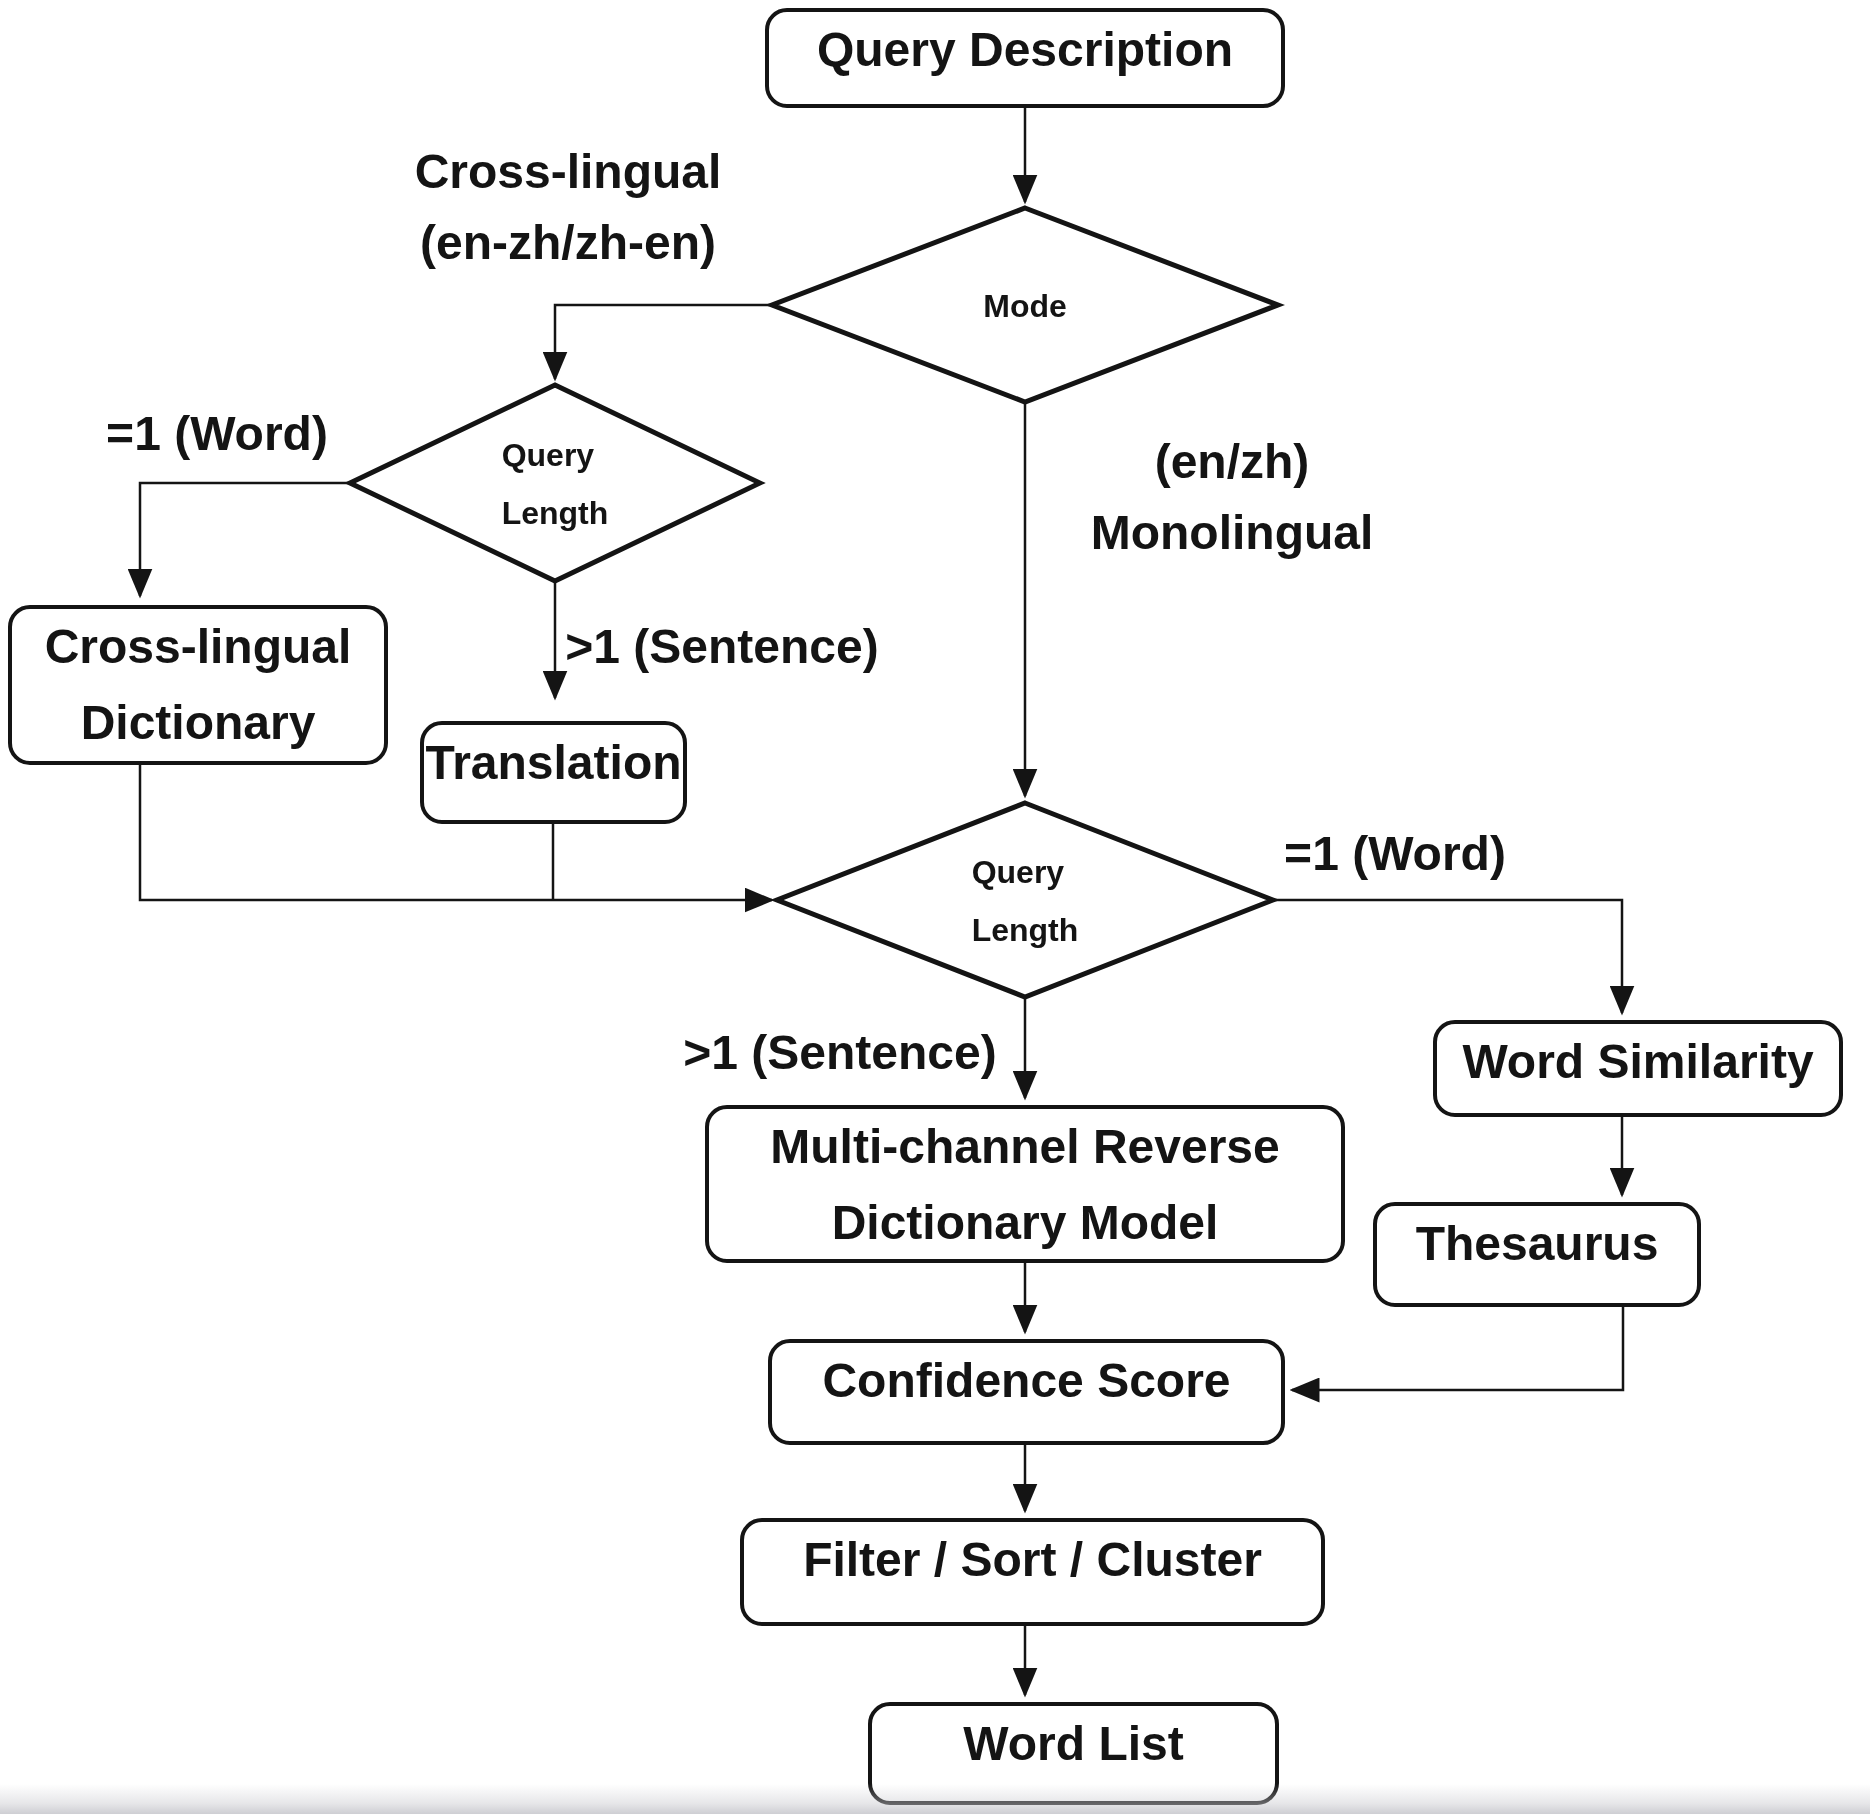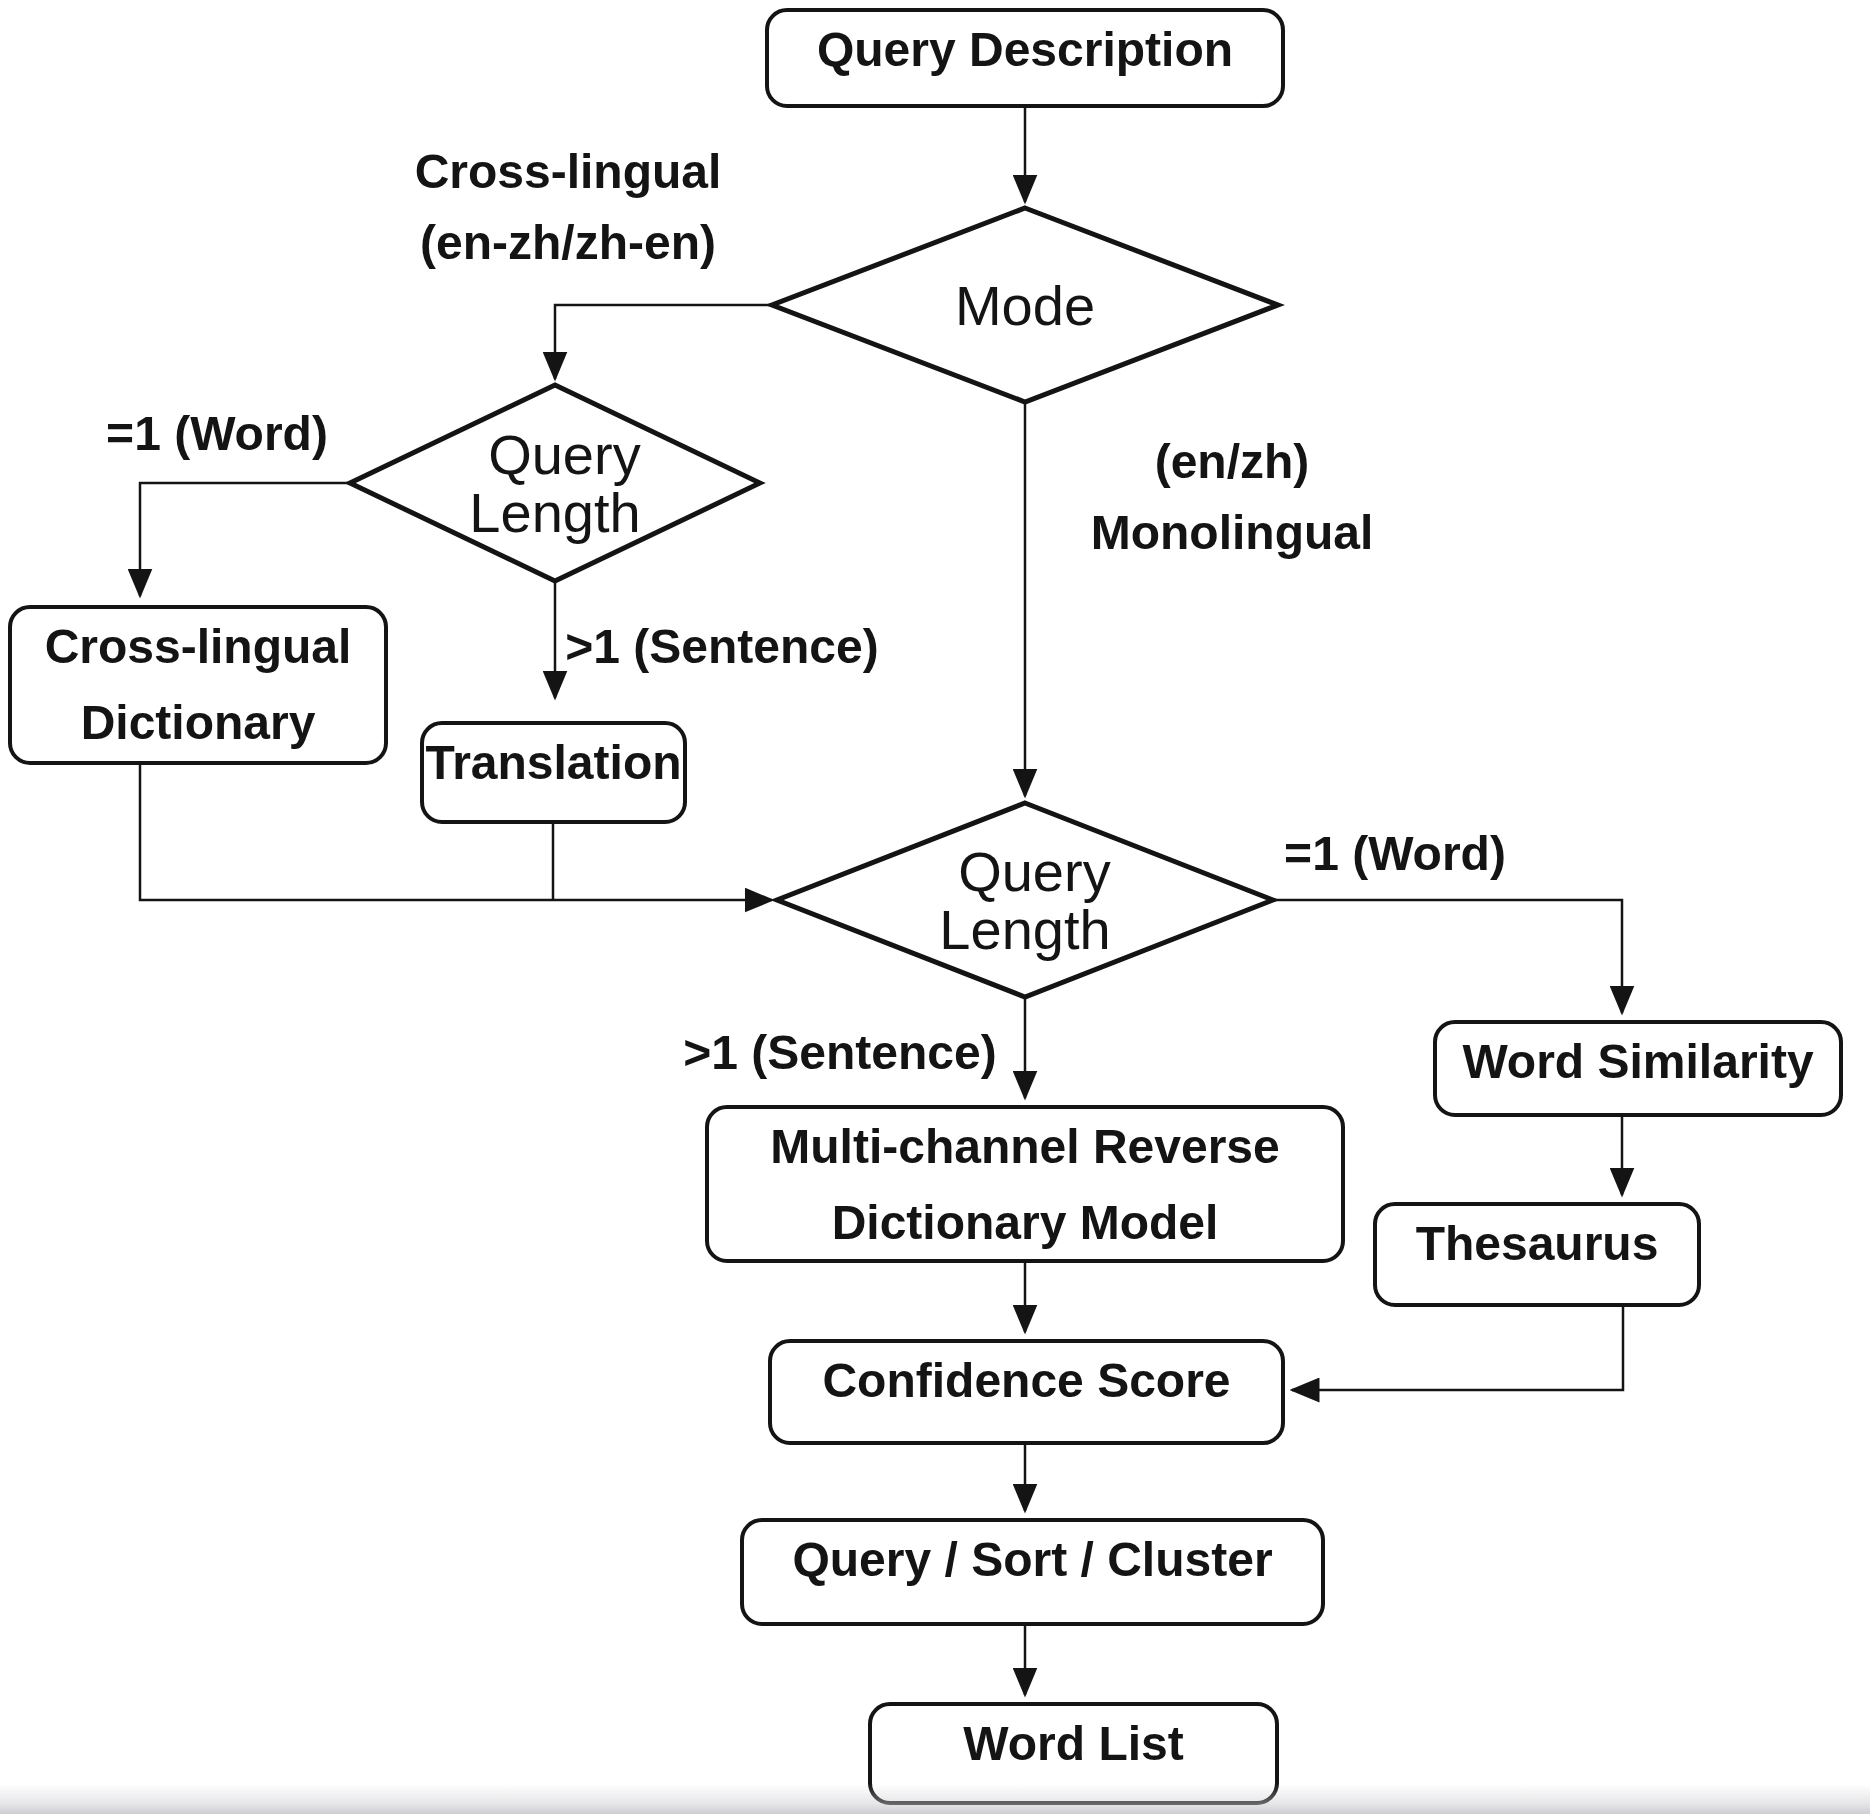--- a/index.html
+++ b/index.html
@@ -16,22 +16,22 @@
     text-align:center; font-size:48px; font-weight:600; line-height:76px;
     white-space:nowrap;
   }
   .freelabel {
     position:absolute; transform:translate(-50%,-50%);
     font-size:48px; font-weight:600; line-height:71px;
     text-align:center; white-space:nowrap;
   }
   .dlabel {
     position:absolute; transform:translate(-50%,-50%);
-    font-size:56px; font-weight:400; line-height:58px;
-    text-align:right; white-space:nowrap;
+    font-size:32px; font-weight:700; line-height:58px;
+    text-align:left; white-space:nowrap;
   }
   .page-fade {
     position:absolute; left:0; right:0; bottom:0; height:30px;
     background:linear-gradient(180deg, rgba(210,210,210,0) 0%, rgba(200,200,205,0.45) 65%, rgba(185,185,192,0.7) 100%);
   }
 </style>
 </head>
 <body>
 
 <div id="canvas">
@@ -103,21 +103,21 @@
 
   <div class="box" style="left:1373px; top:1202px; width:328px; height:105px;">
     <span>Thesaurus</span>
   </div>
 
   <div class="box" style="left:768px; top:1339px; width:517px; height:106px;">
     <span>Confidence Score</span>
   </div>
 
   <div class="box" style="left:740px; top:1518px; width:585px; height:108px;">
-    <span>Query / Sort / Cluster</span>
+    <span>Filter / Sort / Cluster</span>
   </div>
 
   <div class="box" style="left:868px; top:1702px; width:411px; height:103px;">
     <span>Word List</span>
   </div>
 
   <div class="dlabel" style="left:1025px; top:306px;">Mode</div>
 
   <div class="dlabel" style="left:555px; top:484px;">
     <div>Query</div>

